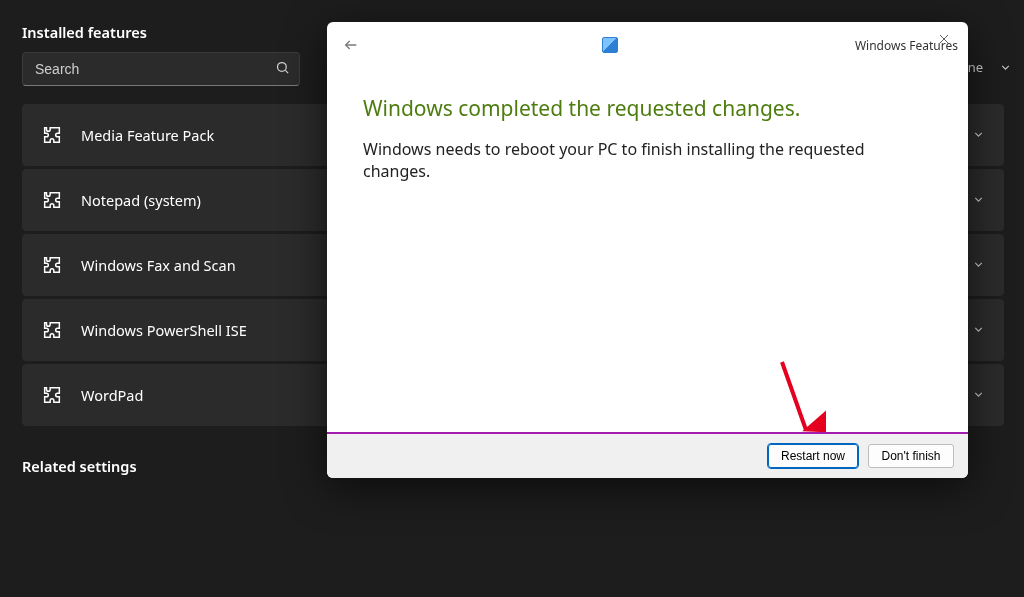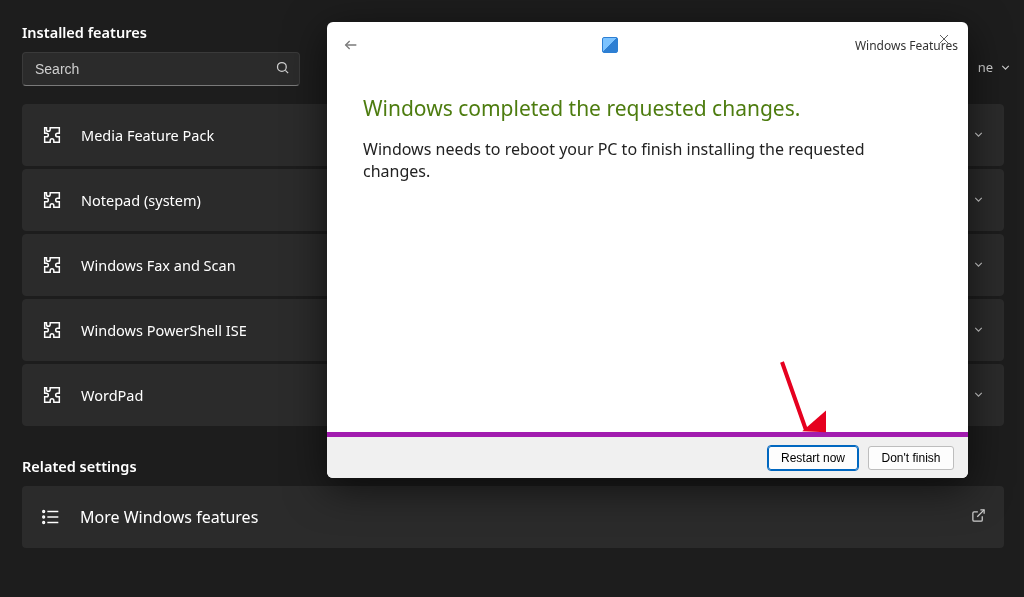--- a/index.html
+++ b/index.html
@@ -37,21 +37,21 @@
     display:flex; align-items:center; gap:18px;
     background:#2b2b2b; border-radius:4px; height:62px; padding:0 18px; cursor:pointer;
   }
   .link-card .ext{ margin-left:auto; color:#cfcfcf; }
 
   .puzzle-icon svg, .list-icon svg { display:block; }
 
   
   .partial-row{
     position:absolute; right:12px; top:58px; color:#cfcfcf; font-size:13px;
-    display:flex; align-items:center; gap:6px;
+    display:flex; align-items:center; gap:16px;
   }
 
   
   .dialog{
     position:absolute; left:327px; top:22px; width:641px; height:456px;
     background:#fff; border-radius:6px; box-shadow:0 10px 40px rgba(0,0,0,.6);
     overflow:hidden;
   }
   .dialog-header{
     height:46px; display:flex; align-items:center; padding:0 10px; gap:12px;justify-content:space-between;
@@ -68,21 +68,21 @@
     position:absolute; top:2px; right:2px; width:44px; height:30px;
     display:flex; align-items:center; justify-content:center; cursor:pointer; color:#1b1b1b;
   }
 
   .dialog-body{ padding:26px 36px 0 36px; }
   .dialog-headline{ color:#4d7c0f; font-size:21px; font-weight:400; margin-bottom:16px; }
   .dialog-text{ color:#222; font-size:16px; }
 
   .dialog-footer{
     position:absolute; bottom:0; left:0; right:0; height:46px;
-    background:#f0f0f0; border-top:5px solid #a21caf;
+    background:#f0f0f0; border-top:2px solid #a21caf;
     display:flex; align-items:center; justify-content:flex-end; gap:10px; padding:0 14px;
   }
   .btn{
     height:24px; min-width:86px; padding:0 12px; font-size:12px;
     background:#fdfdfd; border:1px solid #bdbdbd; border-radius:3px; cursor:pointer;
   }
   .btn.focus{ border:1px solid #0067c0; outline:1px solid #0067c0; }
 
   
   .arrow{
@@ -171,40 +171,20 @@
     <span class="label">WordPad</span>
     <span class="chev">
       <svg width="13" height="13" viewBox="0 0 24 24" fill="none" stroke="currentColor" stroke-width="2">
           <polyline points="6 9 12 15 18 9"></polyline>
         </svg>
     </span>
   </div>
 
   <div class="related-heading">Related settings</div>
 
-  <div class="link-card">
-    <span class="list-icon">
-      <svg width="22" height="22" viewBox="0 0 24 24" fill="none" stroke="#fff" stroke-width="1.6">
-          <line x1="8" y1="6" x2="20" y2="6"></line>
-          <line x1="8" y1="12" x2="20" y2="12"></line>
-          <line x1="8" y1="18" x2="20" y2="18"></line>
-          <circle cx="4" cy="6" r="1"></circle>
-          <circle cx="4" cy="12" r="1"></circle>
-          <circle cx="4" cy="18" r="1"></circle>
-        </svg>
-    </span>
-    <span class="label">More Windows features</span>
-    <span class="ext">
-      <svg width="15" height="15" viewBox="0 0 24 24" fill="none" stroke="currentColor" stroke-width="2">
-          <path d="M18 13v6a2 2 0 0 1-2 2H5a2 2 0 0 1-2-2V8a2 2 0 0 1 2-2h6"></path>
-          <polyline points="15 3 21 3 21 9"></polyline>
-          <line x1="10" y1="14" x2="21" y2="3"></line>
-        </svg>
-    </span>
-  </div>
 
   <div class="partial-row">
     <span>ne</span>
     <svg width="13" height="13" viewBox="0 0 24 24" fill="none" stroke="currentColor" stroke-width="2">
         <polyline points="6 9 12 15 18 9"></polyline>
       </svg>
   </div>
 </div>
 
 <div class="dialog">

